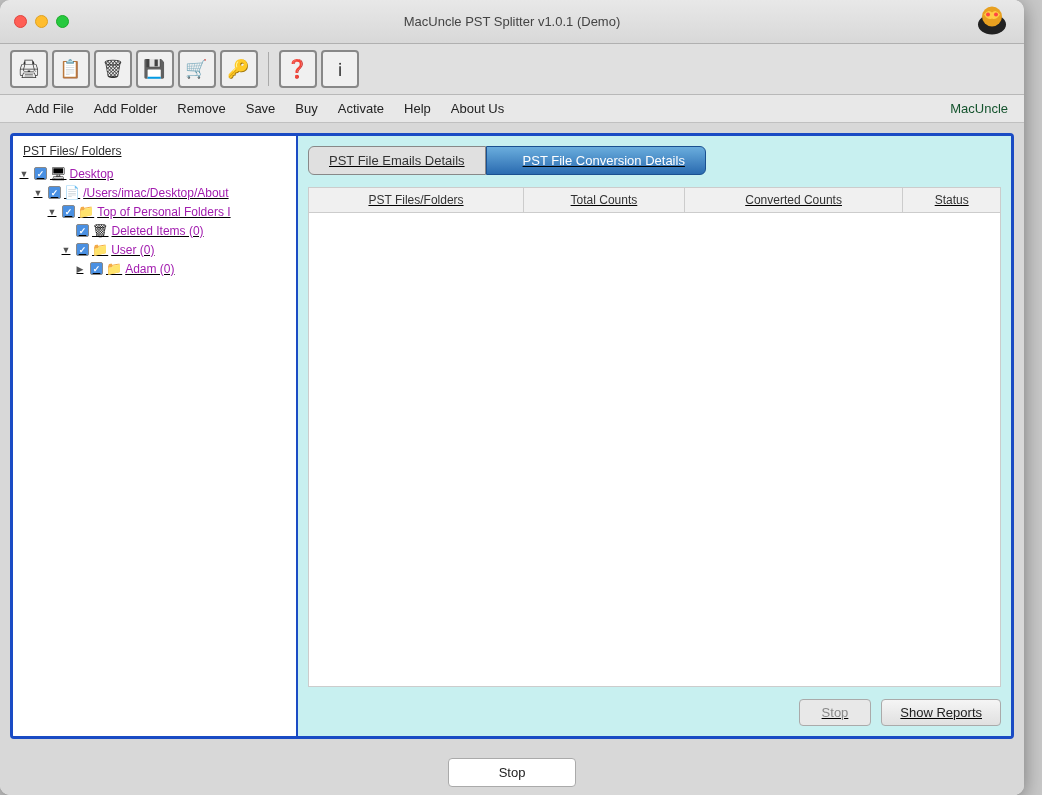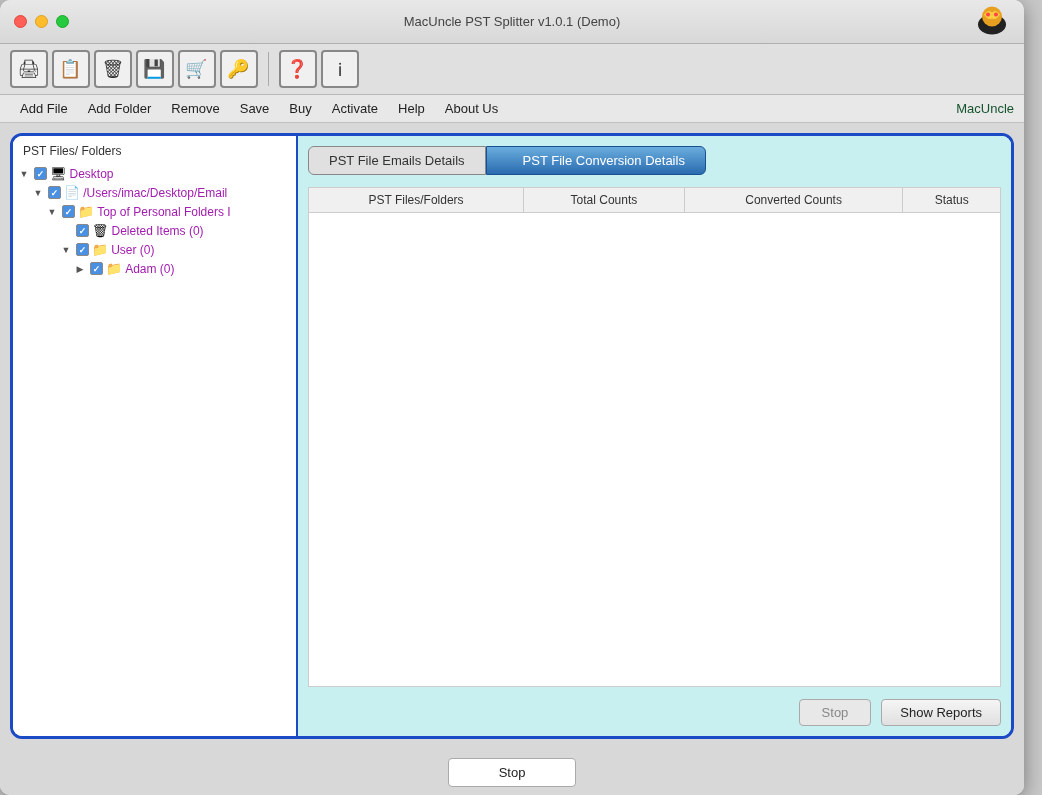--- a/index.html
+++ b/index.html
@@ -85,21 +85,21 @@
     }
     .toolbar-separator {
       width: 1px;
       height: 34px;
       background: #aaa;
       margin: 0 6px;
     }
     .menubar {
       background: #e8e8e8;
       border-bottom: 1px solid #c0c0c0;
-      padding: 3px 10px;
+      padding: 3px 16px;
       display: flex;
       align-items: center;
       gap: 0;
     }
     .menu-item {
       padding: 3px 10px;
       font-size: 13px;
       color: #222;
       cursor: pointer;
       border-radius: 3px;
@@ -114,23 +114,24 @@
       display: flex;
       flex-direction: column;
       padding: 10px;
       background: #d8d8d8;
       overflow: hidden;
     }
     .content-area {
       flex: 1;
       display: flex;
       border: 3px solid #1a4bc4;
-      border-radius: 12px;
+      border-radius: 4px;
       background: white;
       overflow: hidden;
+      text-decoration: underline;
     }
     .left-panel {
       width: 285px;
       min-width: 285px;
       border-right: 2px solid #1a4bc4;
       background: white;
       overflow-y: auto;
       padding: 6px 4px;
     }
     .left-panel-header {
@@ -356,21 +357,21 @@
           <span class="expand-arrow">▼</span>
           <span class="checkbox"></span>
           <span class="folder-icon">🖥</span>
           <span class="item-label">Desktop</span>
         </div>
 
         <div class="tree-item indent1">
           <span class="expand-arrow">▼</span>
           <span class="checkbox"></span>
           <span class="folder-icon">📄</span>
-          <span class="item-label">/Users/imac/Desktop/Email</span>
+          <span class="item-label">/Users/imac/Desktop/About</span>
         </div>
 
         <div class="tree-item indent2">
           <span class="expand-arrow">▼</span>
           <span class="checkbox"></span>
           <span class="folder-icon">📁</span>
           <span class="item-label">Top of Personal Folders I</span>
         </div>
 
         <div class="tree-item indent3">

